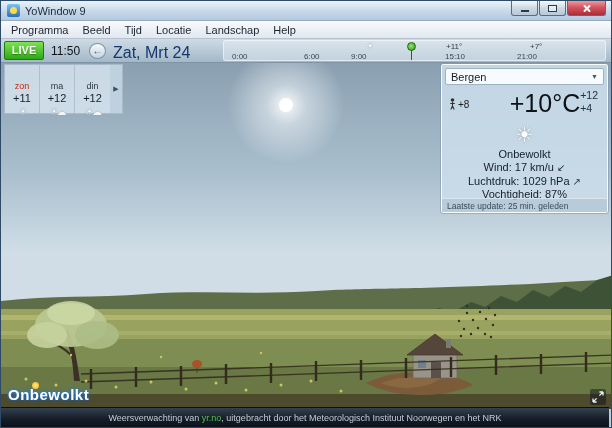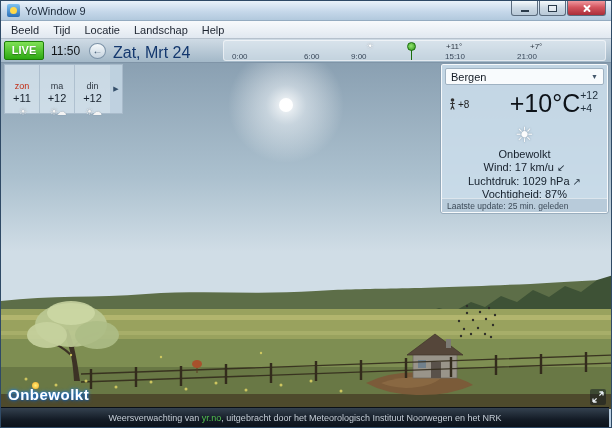--- a/index.html
+++ b/index.html
@@ -120,20 +120,21 @@
       <div class="win-btn">
           <span class="glyph-max"></span>
         </div>
       <div class="win-btn close">
           <span class="glyph-close"></span>
         </div>
     </div>
   </div>
 
   <div class="menubar">
+    <span class="menu-item">Programma</span>
     <span class="menu-item">Beeld</span>
     <span class="menu-item">Tijd</span>
     <span class="menu-item">Locatie</span>
     <span class="menu-item">Landschap</span>
     <span class="menu-item">Help</span>
   </div>
 
   <div class="toolbar">
     <div class="live-btn">LIVE</div>
     <span class="toolbar-time">11:50</span>

